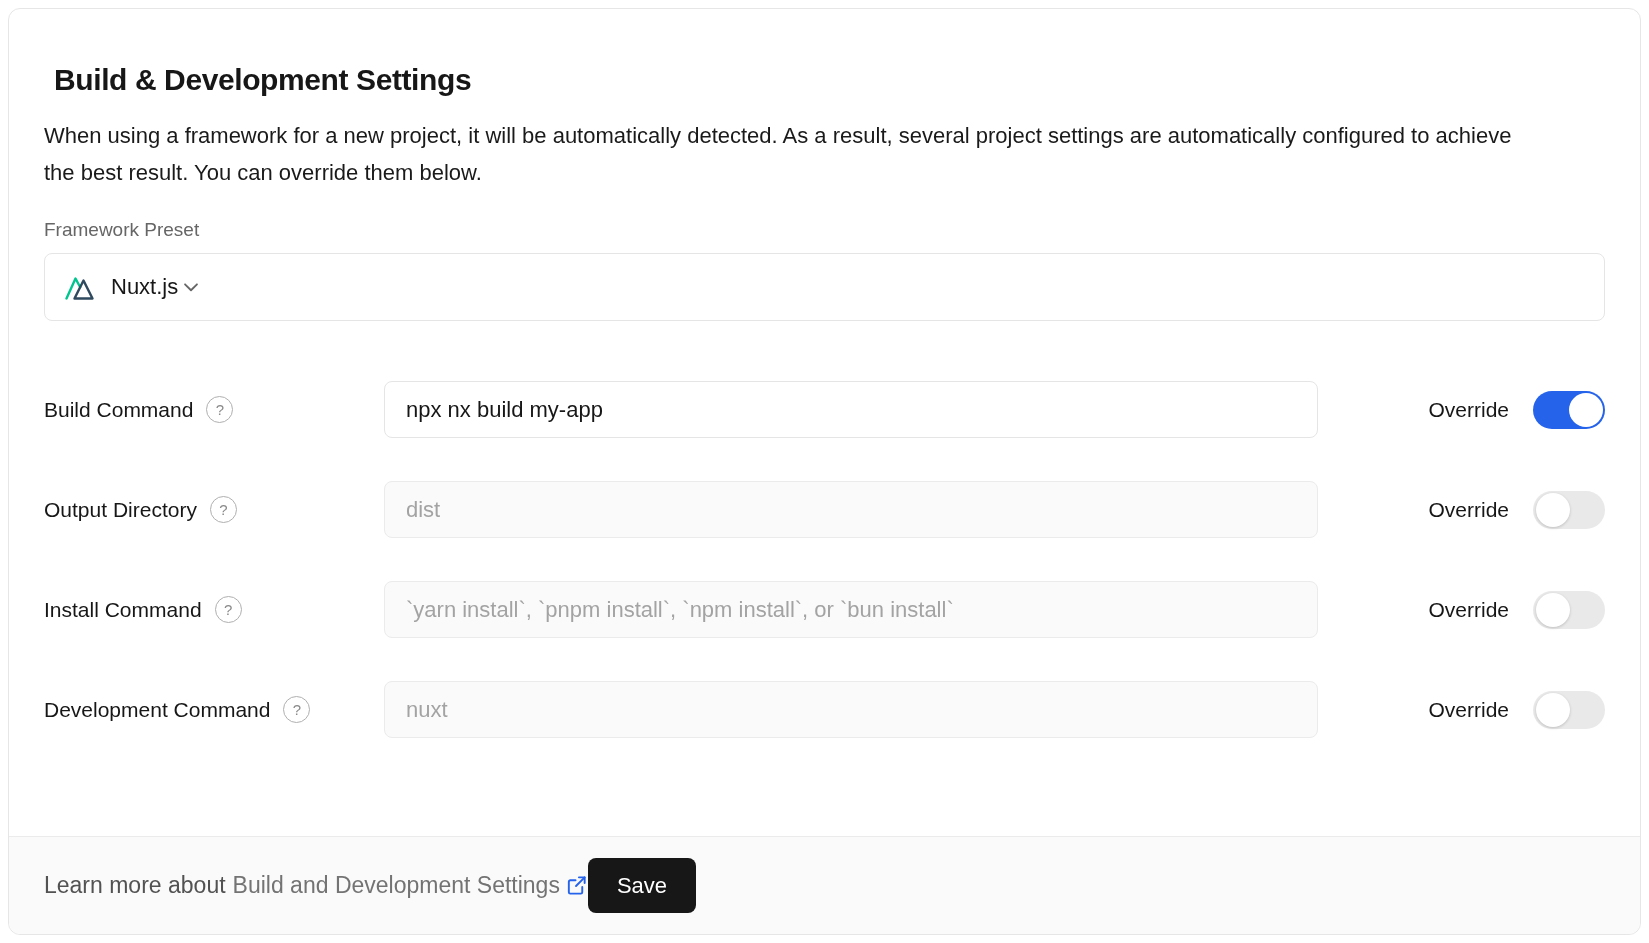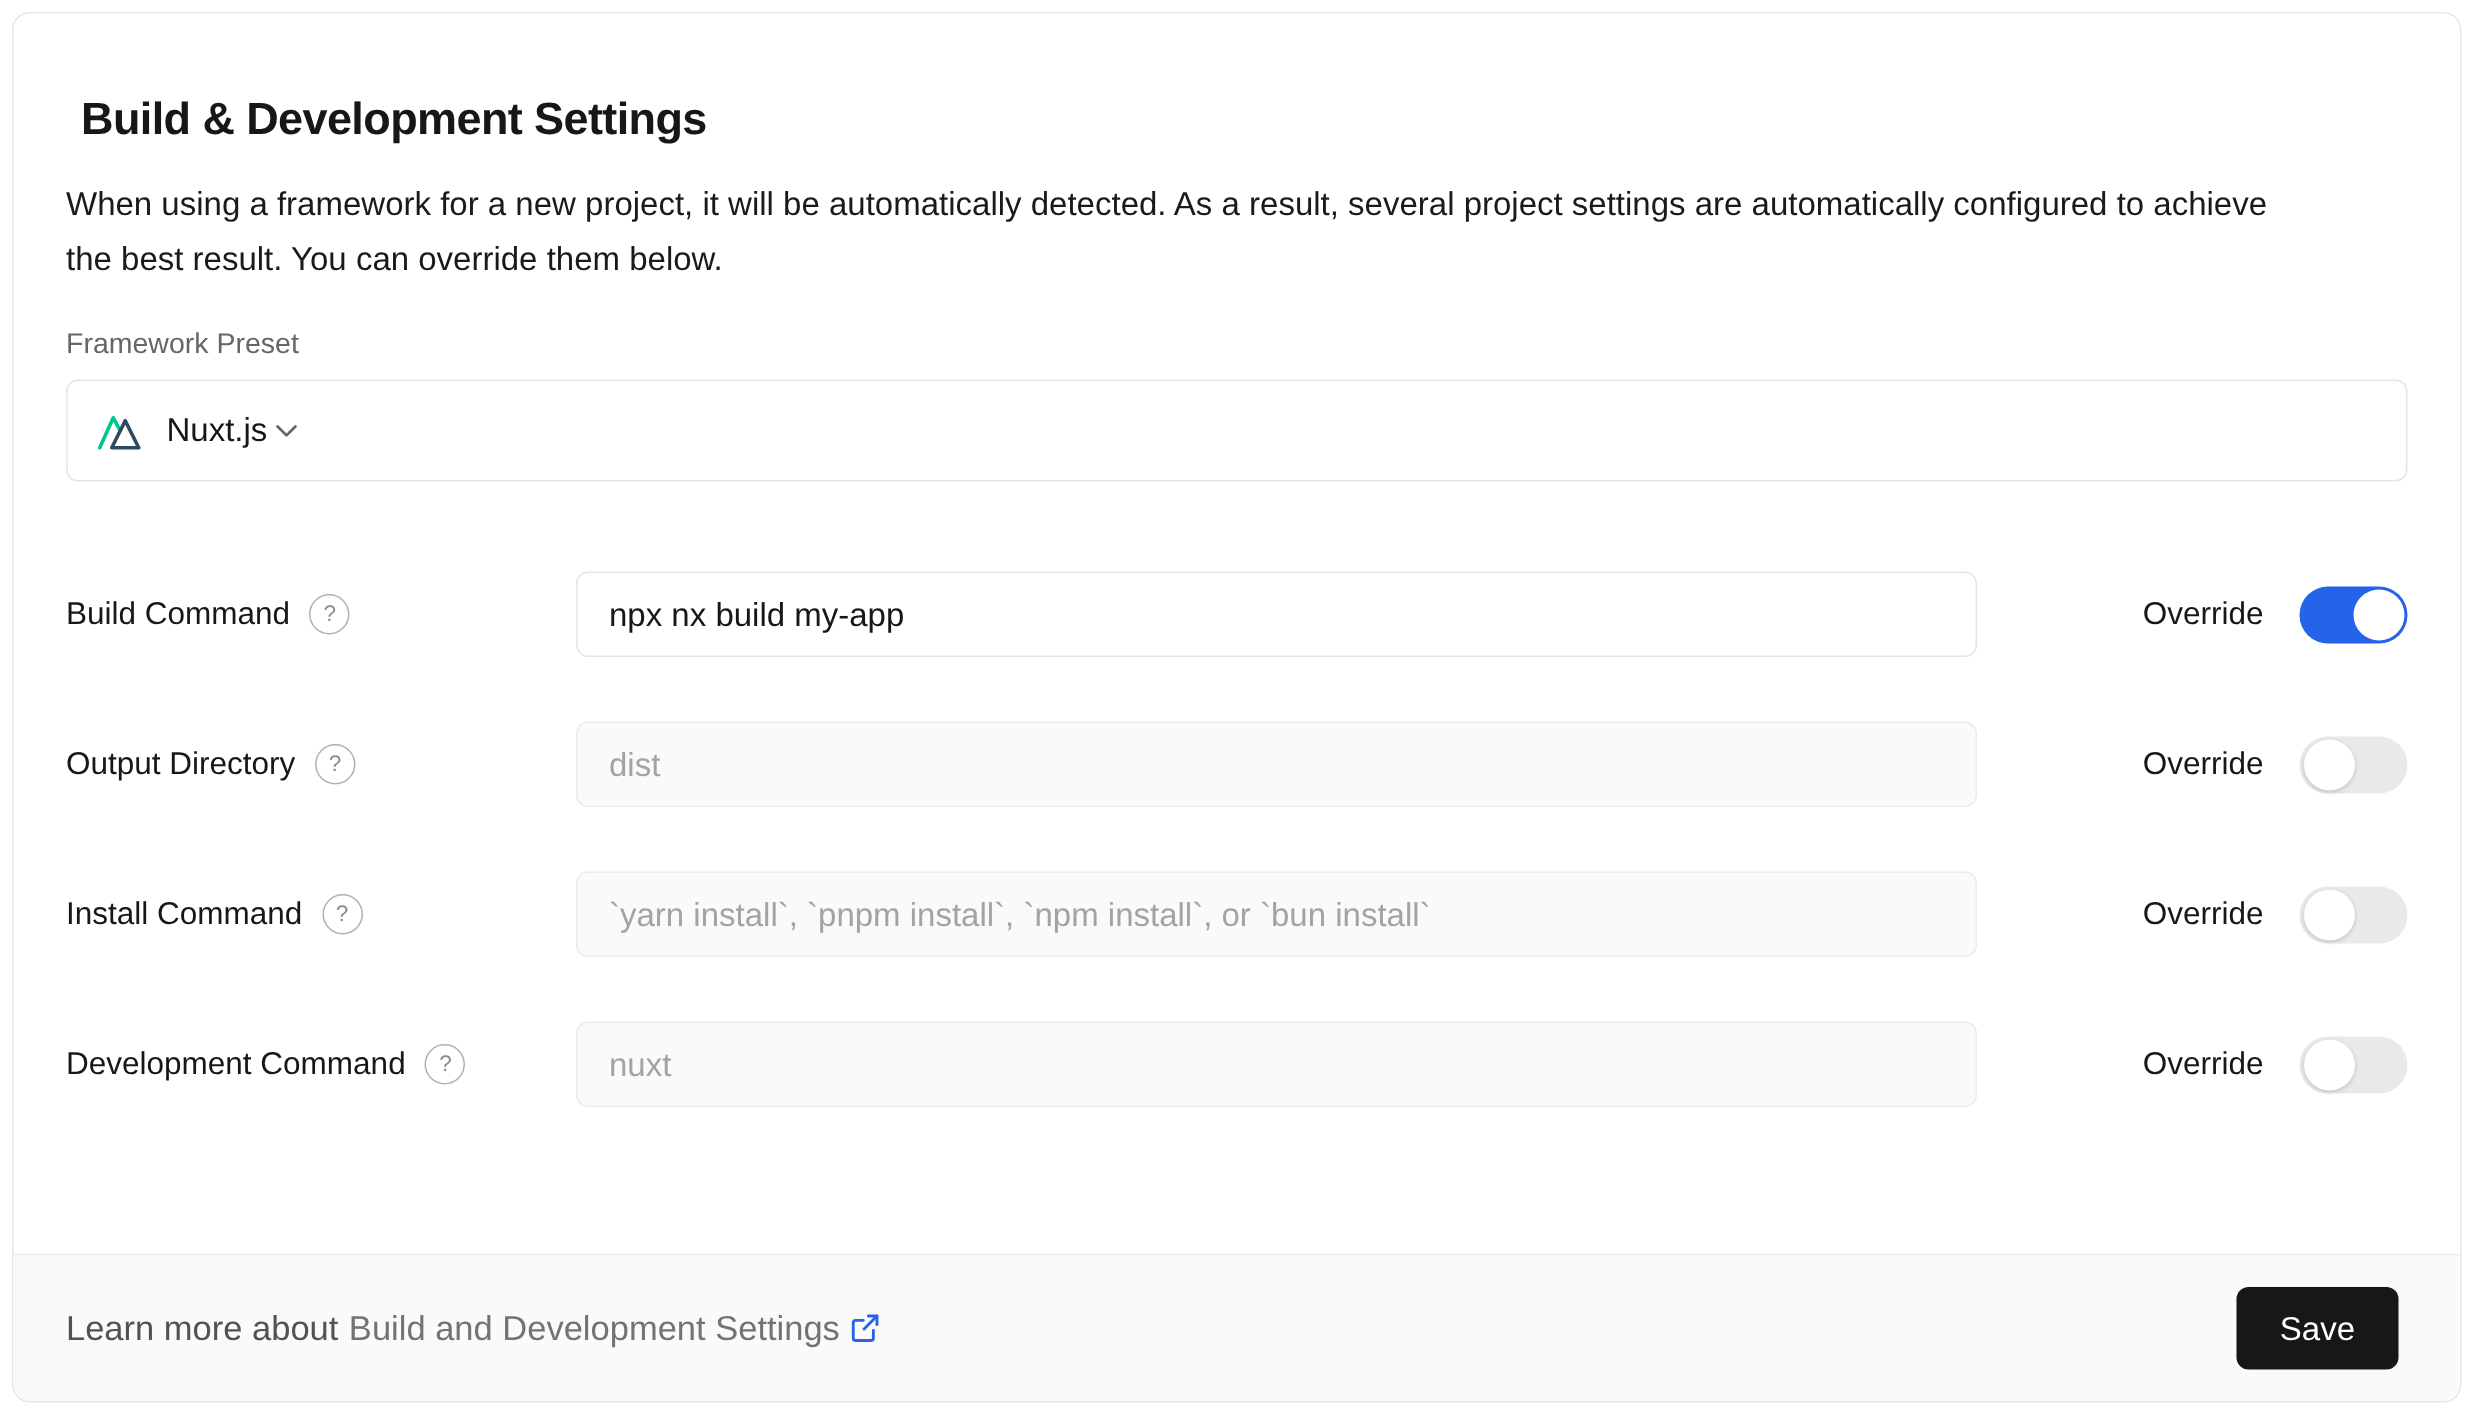--- a/index.html
+++ b/index.html
@@ -113,21 +113,20 @@
 
   .footer {
     position: absolute;
     left: 0; right: 0; bottom: 0;
     height: 98px;
     background: #fafafa;
     border-top: 1px solid #ebebeb;
     border-radius: 0 0 12px 12px;
     display: flex;
     align-items: center;
-    justify-content: space-between;
     padding: 0 41px 0 35px;
   }
   .learn { font-size: 23px; color: #525252; display: flex; align-items: center; }
   .learn-link {
     color: #737373;
     text-decoration: none;
     margin-left: 7px;
     display: flex; align-items: center; gap: 5px;
     cursor: pointer;
   }

